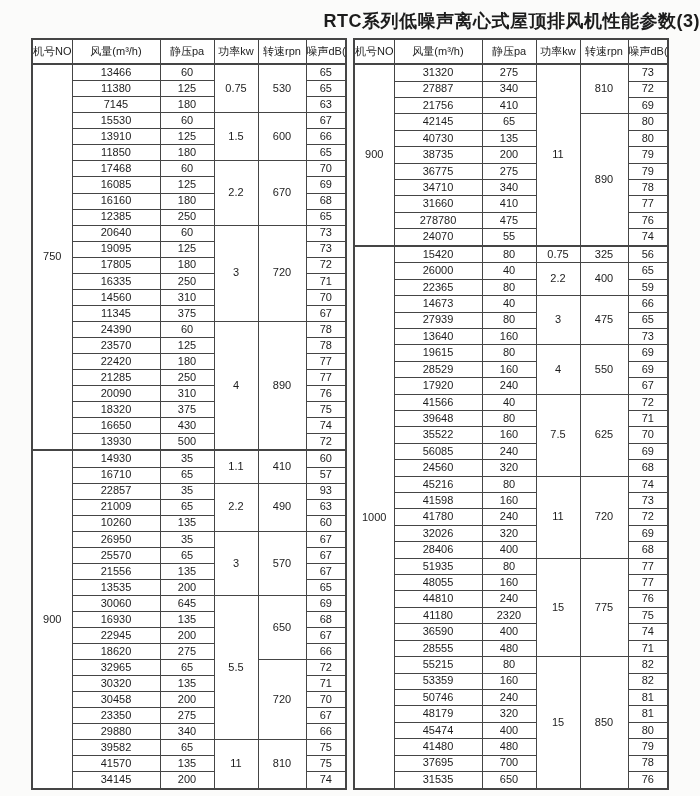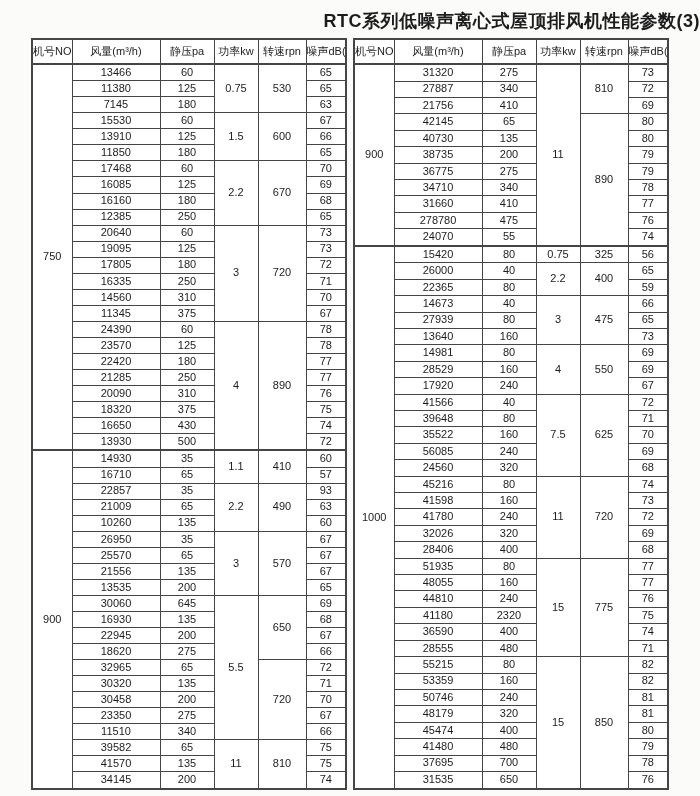--- a/index.html
+++ b/index.html
@@ -276,21 +276,21 @@
             <td data-name="airflow-cell">30458</td>
             <td data-name="pressure-cell">200</td>
             <td data-name="noise-cell">70</td>
           </tr>
           <tr data-name="table-row">
             <td data-name="airflow-cell">23350</td>
             <td data-name="pressure-cell">275</td>
             <td data-name="noise-cell">67</td>
           </tr>
           <tr data-name="table-row">
-            <td data-name="airflow-cell">11510</td>
+            <td data-name="airflow-cell">29880</td>
             <td data-name="pressure-cell">340</td>
             <td data-name="noise-cell">66</td>
           </tr>
           <tr data-name="table-row">
             <td data-name="airflow-cell">39582</td>
             <td data-name="pressure-cell">65</td>
             <td rowspan="3" data-name="power-cell">11</td>
             <td rowspan="3" data-name="speed-cell">810</td>
             <td data-name="noise-cell">75</td>
           </tr>
@@ -416,21 +416,21 @@
             <td data-name="airflow-cell">27939</td>
             <td data-name="pressure-cell">80</td>
             <td data-name="noise-cell">65</td>
           </tr>
           <tr data-name="table-row">
             <td data-name="airflow-cell">13640</td>
             <td data-name="pressure-cell">160</td>
             <td data-name="noise-cell">73</td>
           </tr>
           <tr data-name="table-row">
-            <td data-name="airflow-cell">14981</td>
+            <td data-name="airflow-cell">19615</td>
             <td data-name="pressure-cell">80</td>
             <td rowspan="3" data-name="power-cell">4</td>
             <td rowspan="3" data-name="speed-cell">550</td>
             <td data-name="noise-cell">69</td>
           </tr>
           <tr data-name="table-row">
             <td data-name="airflow-cell">28529</td>
             <td data-name="pressure-cell">160</td>
             <td data-name="noise-cell">69</td>
           </tr>

